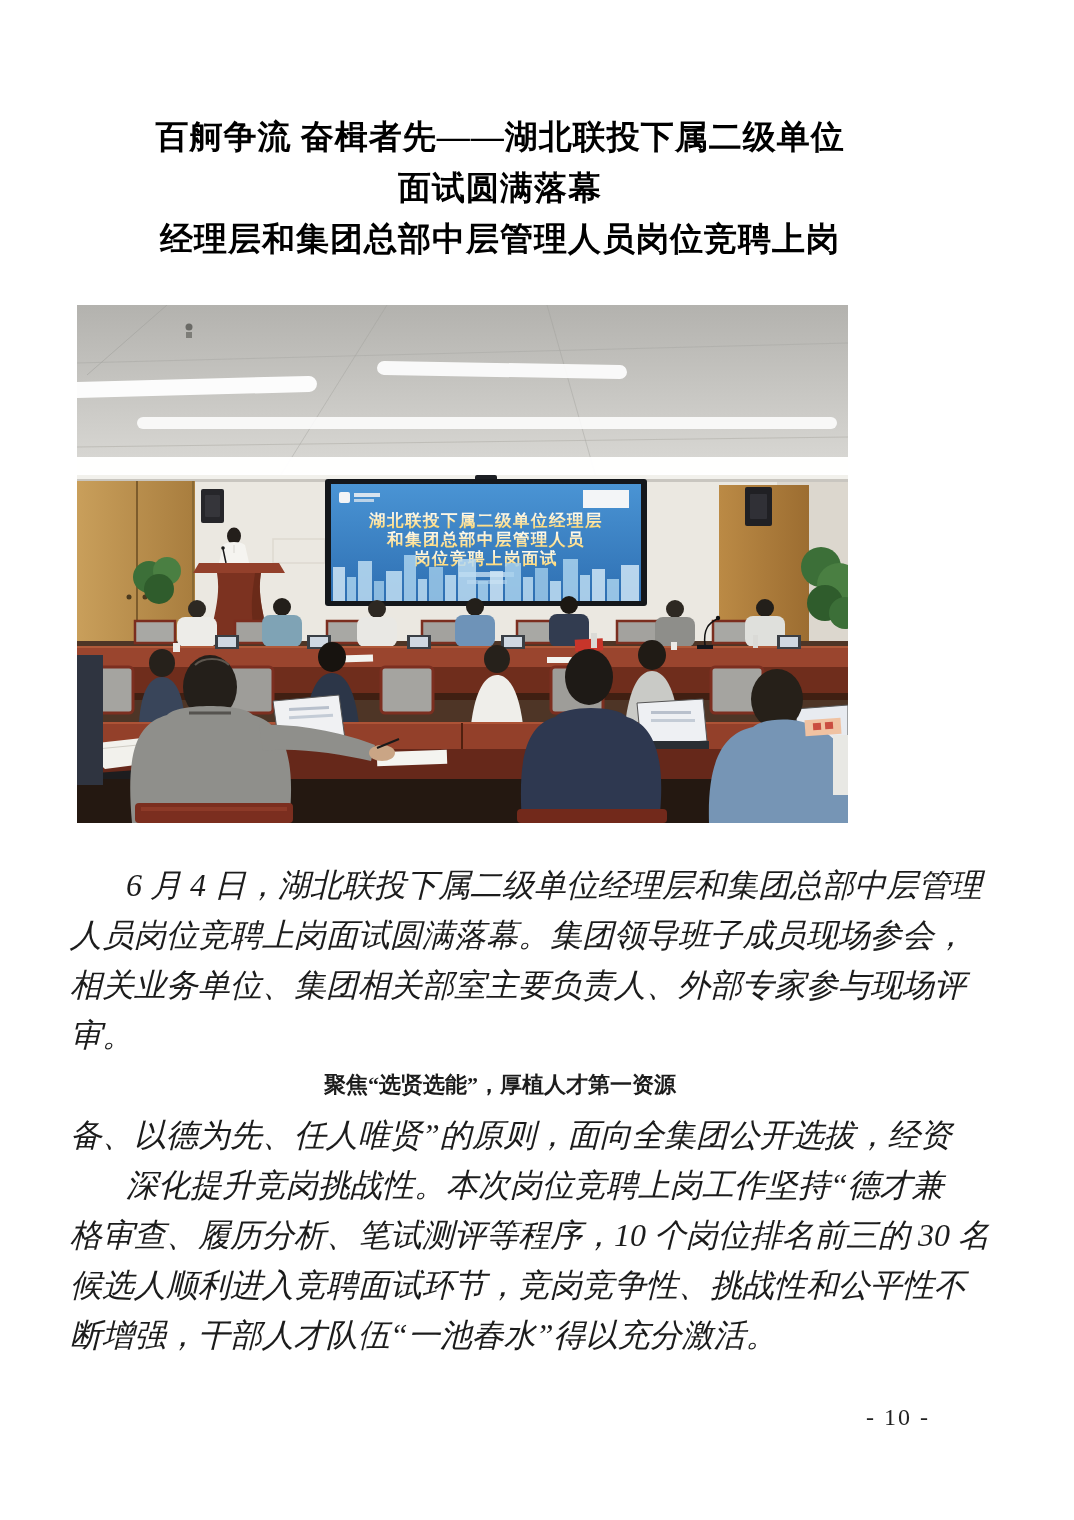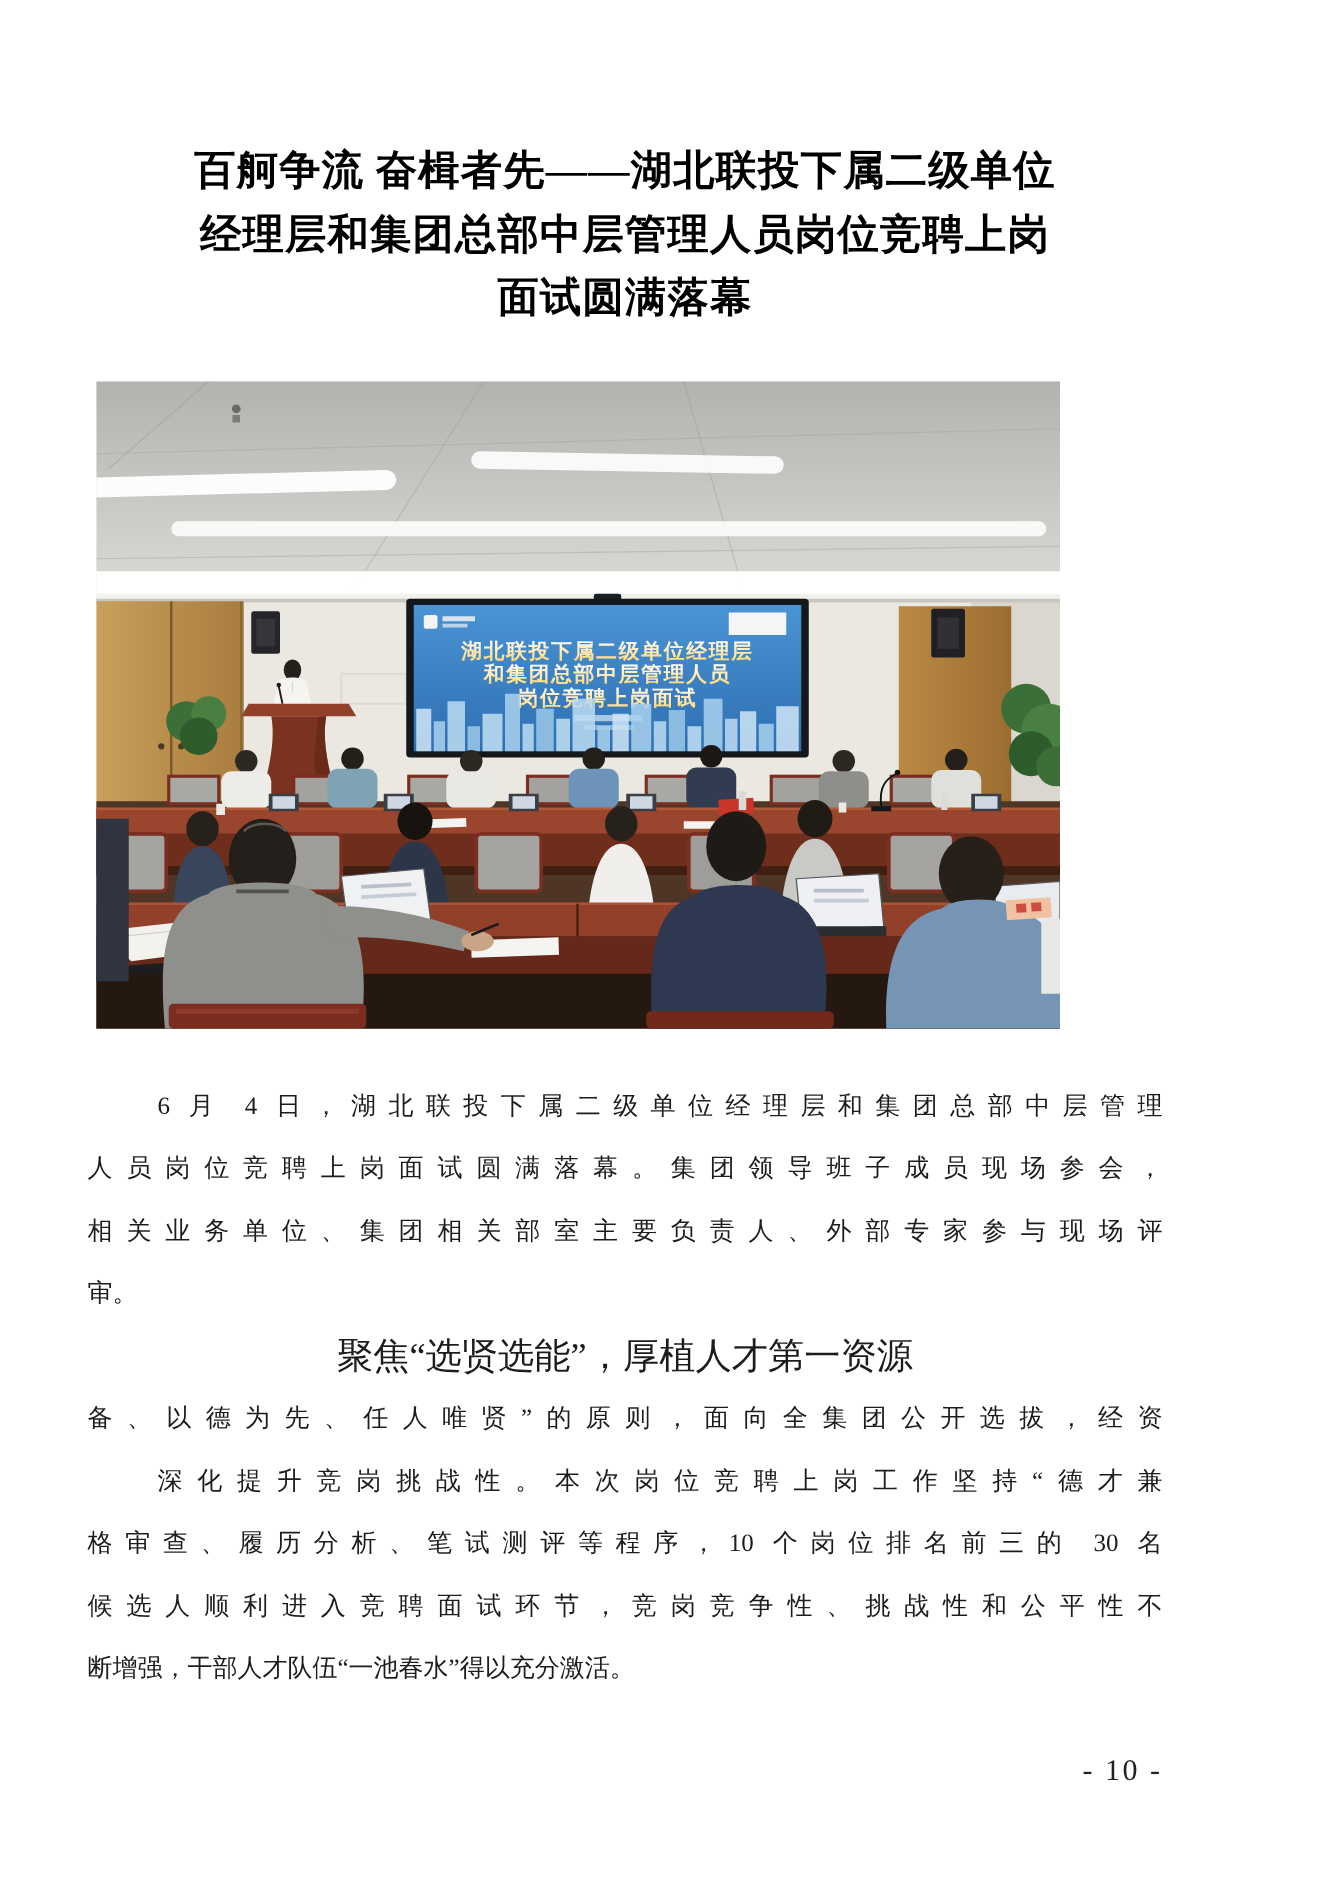--- a/index.html
+++ b/index.html
@@ -24,33 +24,34 @@
   }
   .photo{
     margin:40px 0 0 7px;
     width:771px;height:518px;
     display:block;
   }
   .photo svg{display:block;}
   .body-text{margin-top:37px;}
   .line{
     display:block;
-    font-size:20px;
+    font-size:32px;
     line-height:50px;
     height:50px;
     text-align:justify;
     text-align-last:justify;
     white-space:nowrap;
+    font-style:italic;
   }
   .line.indent{padding-left:56px;}
   .line.last{text-align:left;text-align-last:left;}
   .subheading{
     display:block;
-    font-size:29px;
-    font-weight:400;
+    font-size:22px;
+    font-weight:700;
     line-height:50px;
     height:50px;
     text-align:center;
     text-align-last:center;
   }
   .page-number{
     margin-top:44px;
     text-align:right;
     font-size:24px;
     letter-spacing:2px;
@@ -63,22 +64,22 @@
     letter-spacing:1.5px;
   }
 </style>
 </head>
 <body>
 
 <div class="page">
 
   <h1 class="title">
     <div>百舸争流 奋楫者先——湖北联投下属二级单位</div>
+    <div>面试圆满落幕</div>
     <div>经理层和集团总部中层管理人员岗位竞聘上岗</div>
-    <div>面试圆满落幕</div>
   </h1>
 
   <figure class="photo">
     <svg width="771" height="518" viewBox="0 0 771 518" xmlns="http://www.w3.org/2000/svg">
       <defs>
         <linearGradient id="gCeil" x1="0" y1="0" x2="0" y2="1">
           <stop offset="0" stop-color="#b3b2ae"></stop>
             <stop offset="1" stop-color="#dddcd8"></stop>
         </linearGradient>
         <linearGradient id="gScreen" x1="0" y1="0" x2="0" y2="1">

